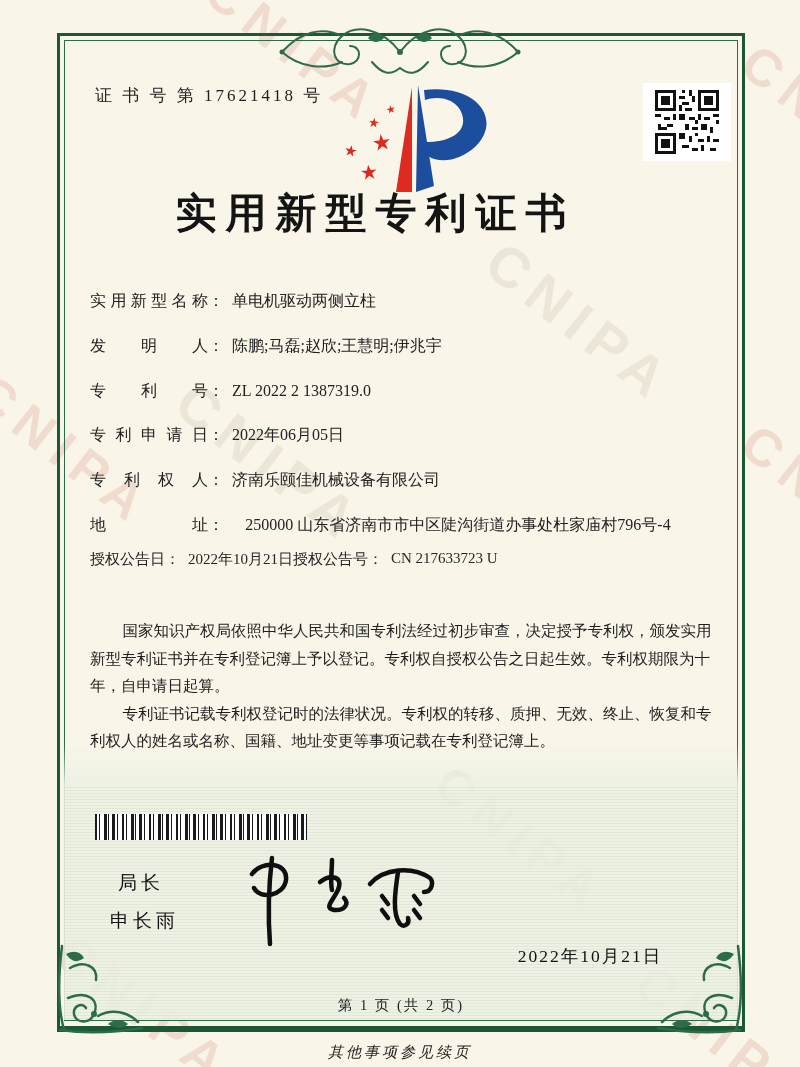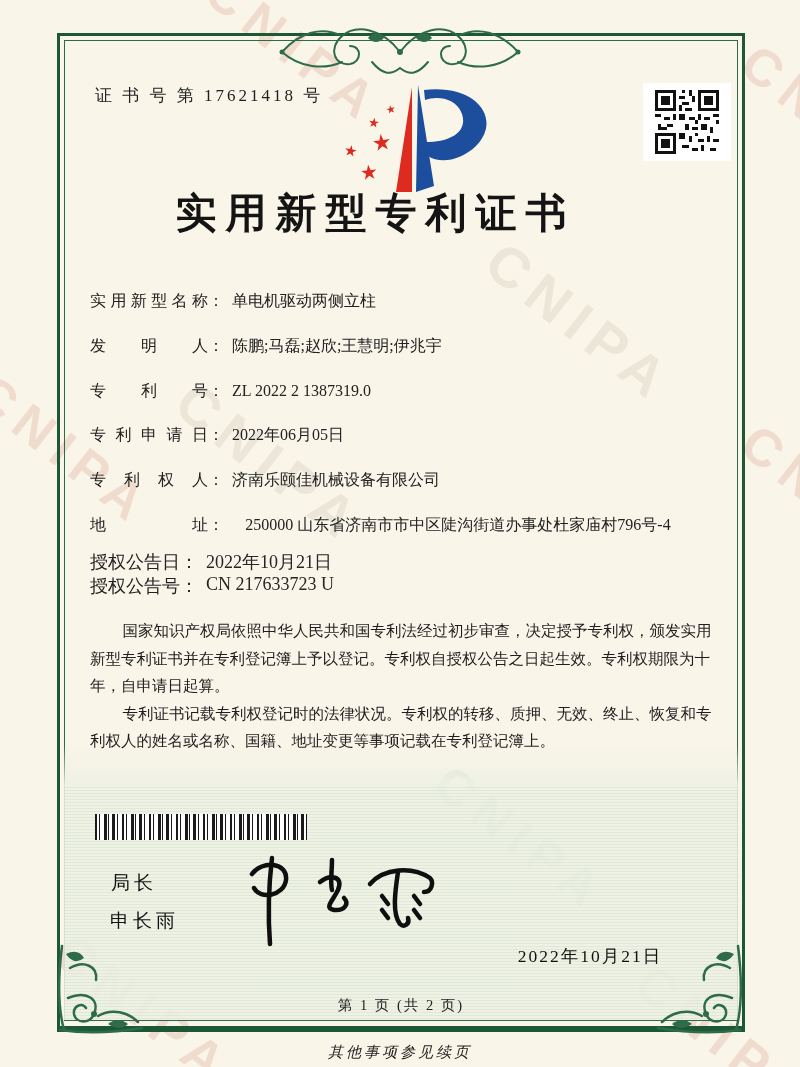--- a/index.html
+++ b/index.html
@@ -71,21 +71,21 @@
   
   .fields { position:absolute; left:90px; top:289px; width:620px; }
   .field-row { display:flex; margin-bottom:20px; font-size:16px; line-height:1.55; }
   .field-label {
     flex:none; width:118px;
     text-align:justify; text-align-last:justify;
     color:#222;
   }
   .colon { flex:none; margin-right:8px; }
   .field-value { flex:1; color:#222; }
-  .grant-row { display:flex; font-size:18px; margin-top:2px;flex-direction:column; }
+  .grant-row { display:flex; font-size:15px; margin-top:2px; }
   .grant-group { display:flex; }
   .grant-group + .grant-group { }
   .grant-label { flex:none; color:#222; }
 
   
   .body-text {
     position:absolute; left:90px; top:617px; width:622px;
     font-size:15.5px; line-height:1.78; color:#1e1e1e;
   }
   .body-text p { text-indent:2.1em; }
@@ -94,21 +94,21 @@
   .barcode {
     position:absolute; left:95px; top:814px; width:212px; height:26px;
     background:repeating-linear-gradient(90deg,
       #1a1a1a 0 2px, #fdfdfd 2px 4px,
       #1a1a1a 4px 5px, #fdfdfd 5px 9px,
       #1a1a1a 9px 12px, #fdfdfd 12px 13px,
       #1a1a1a 13px 14px, #fdfdfd 14px 17px,
       #1a1a1a 17px 20px, #fdfdfd 20px 22px,
       #1a1a1a 22px 23px, #fdfdfd 23px 27px);
   }
-  .director-label { position:absolute; left:111px; top:870px; font-size:19px; letter-spacing:4px; color:#111; }
+  .director-label { position:absolute; left:118px; top:870px; font-size:19px; letter-spacing:4px; color:#111; }
   .director-name  { position:absolute; left:110px; top:908px; font-size:19px; letter-spacing:4px; color:#111; }
   .signature { position:absolute; left:232px; top:848px; width:210px; height:100px; }
   .issue-date {
     position:absolute; left:470px; top:944px; width:240px;
     text-align:center; font-size:17.5px; letter-spacing:2px; color:#111;
   }
   .page-indicator {
     position:absolute; left:57px; top:996px; width:688px;
     text-align:center; font-size:14.5px; letter-spacing:2px; color:#222;
   }

